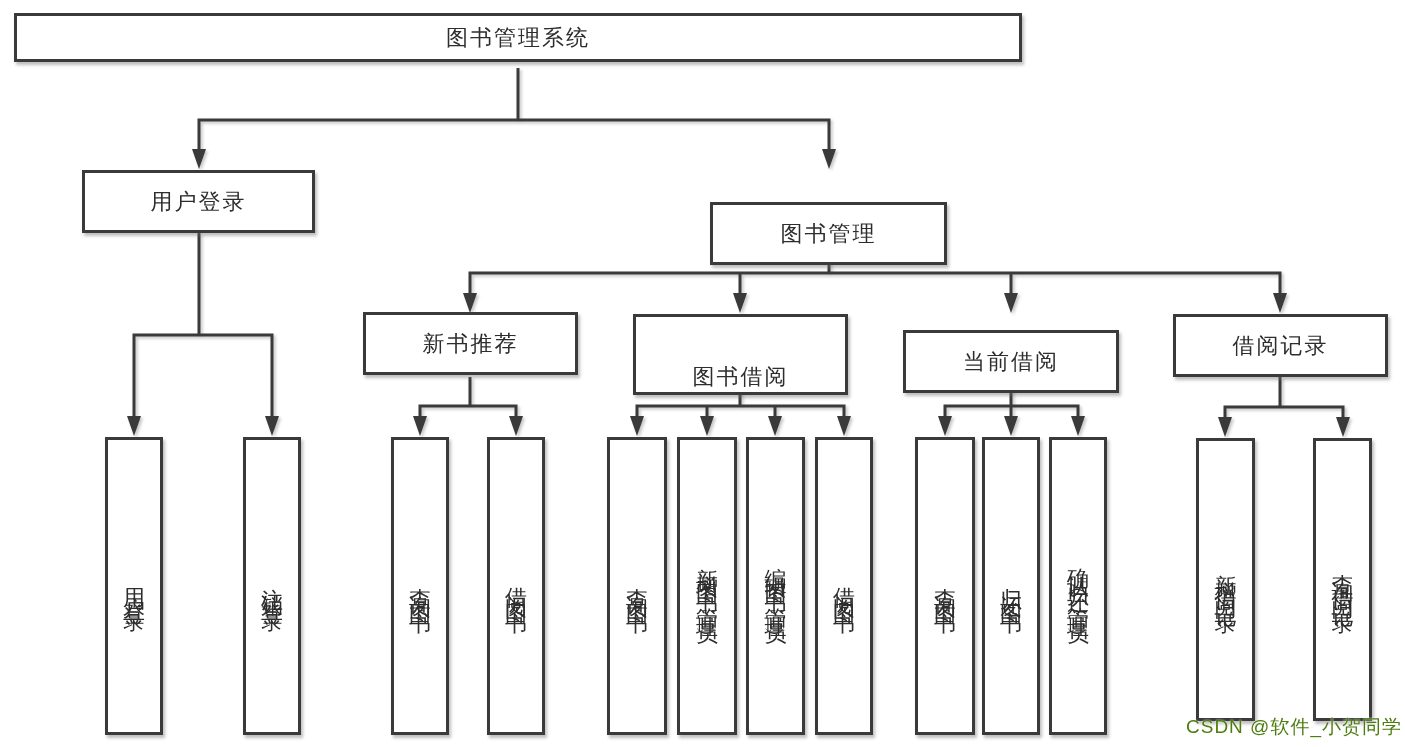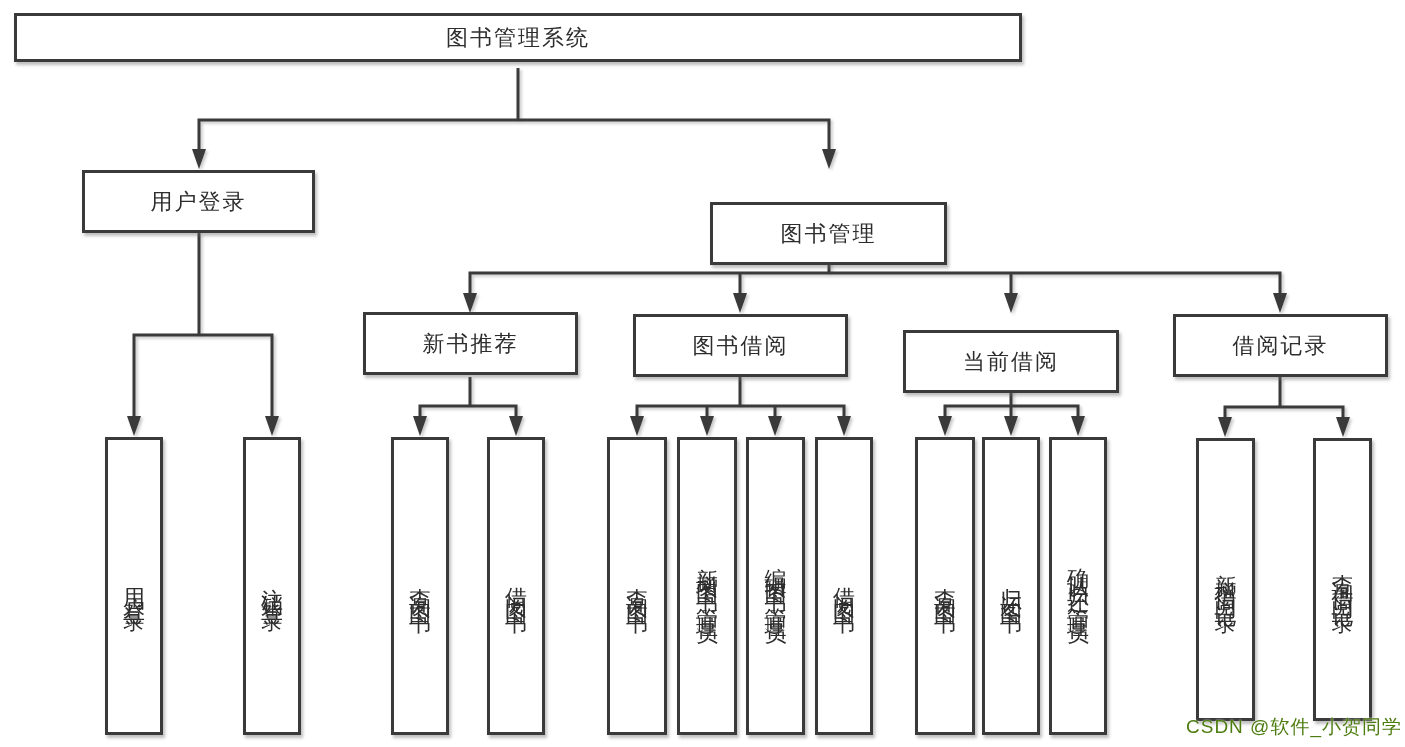--- a/index.html
+++ b/index.html
@@ -128,21 +128,21 @@
   <div class="node" style="left:82px; top:170px; width:233px; height:63px;">
     <span>用户登录</span>
   </div>
   <div class="node" style="left:710px; top:170px; width:237px; height:63px;margin-top:32px;">
     <span>图书管理</span>
   </div>
 
   <div class="node" style="left:363px; top:312px; width:215px; height:63px;">
     <span>新书推荐</span>
   </div>
-  <div class="node" style="left:633px; top:314px; width:215px; height:63px;">
+  <div class="node" style="left:633px; top:314px; width:215px; height:81px;align-items:flex-end;">
     <span>图书借阅</span>
   </div>
   <div class="node" style="left:903px; top:314px; width:216px; height:63px;margin-top:16px;">
     <span>当前借阅</span>
   </div>
   <div class="node" style="left:1173px; top:314px; width:215px; height:63px;">
     <span>借阅记录</span>
   </div>
 
   <div class="node vert" style="left:105px; top:437px; width:58px; height:298px;">

